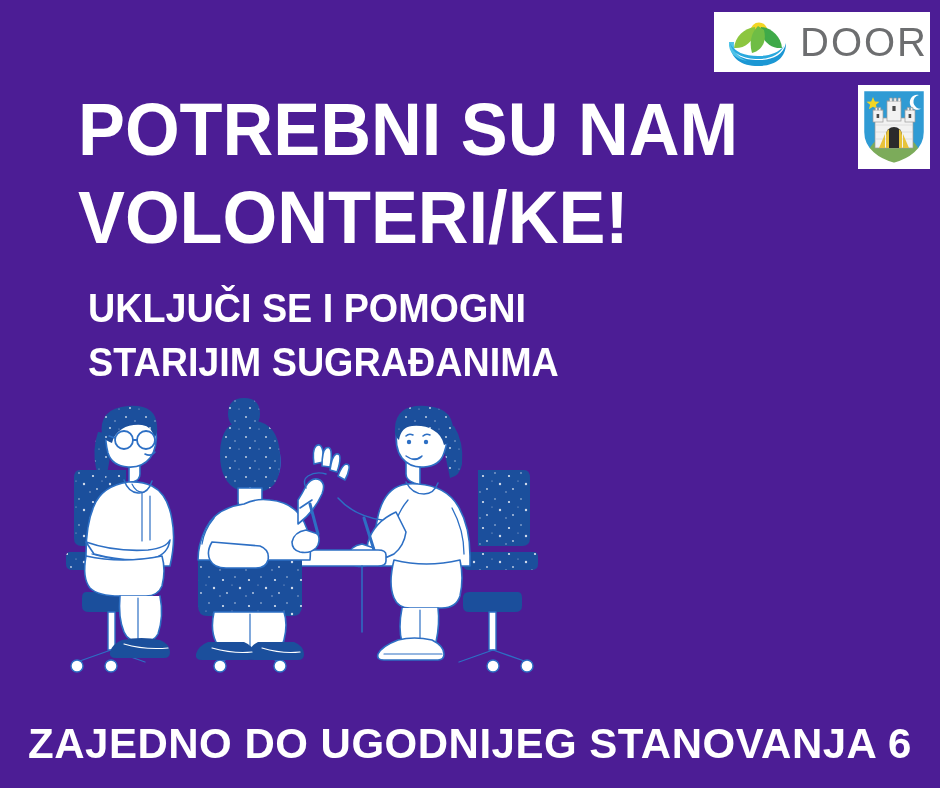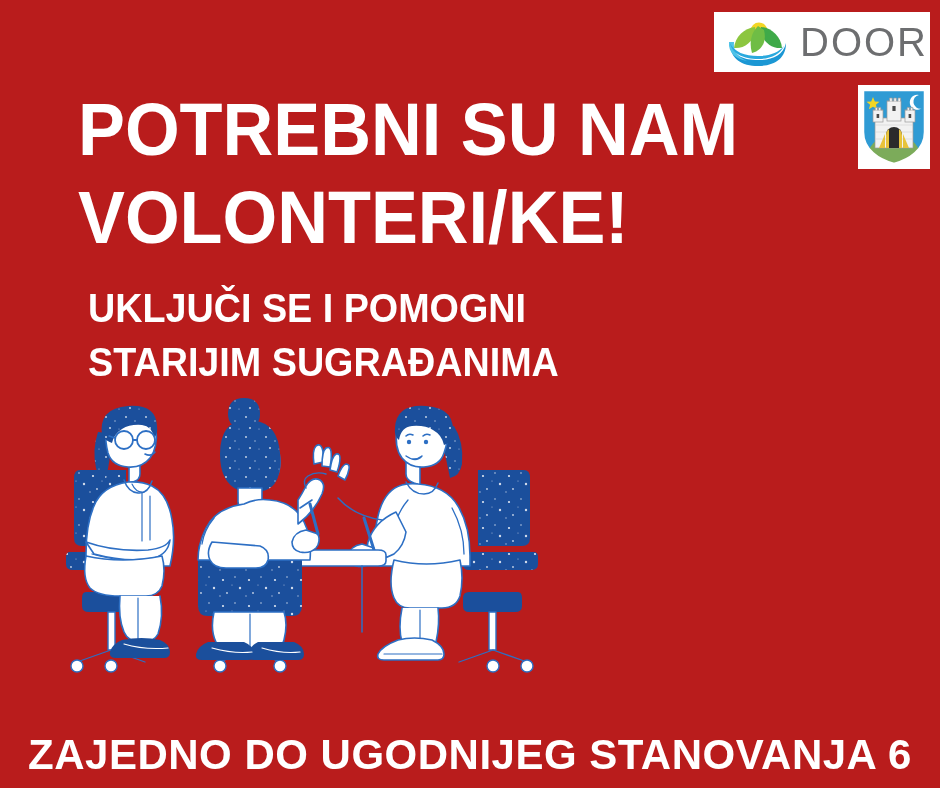--- a/index.html
+++ b/index.html
@@ -5,21 +5,21 @@
   html, body {
     margin: 0;
     padding: 0;
     background: #ffffff;
   }
   #poster {
     position: relative;
     width: 940px;
     height: 788px;
     overflow: hidden;
-    background: #b91c1c;
+    background: #4c1d95;
     font-family: "Liberation Sans", sans-serif;
     -webkit-font-smoothing: antialiased;
   }
 
   
   #door-logo-box {
     position: absolute;
     left: 714px;
     top: 12px;
     width: 216px;
@@ -97,21 +97,20 @@
     right: 0;
     top: 718px;
     text-align: center;
     color: #ffffff;
     font-family: "Liberation Sans Narrow", "Liberation Sans", sans-serif;
     font-weight: bold;
     font-size: 42px;
     line-height: 52px;
     letter-spacing: 0.5px;
     white-space: nowrap;
-    margin-top: 11px;
   }
 
   
   #illustration {
     position: absolute;
     left: 62px;
     top: 392px;
     width: 480px;
     height: 300px;
   }

